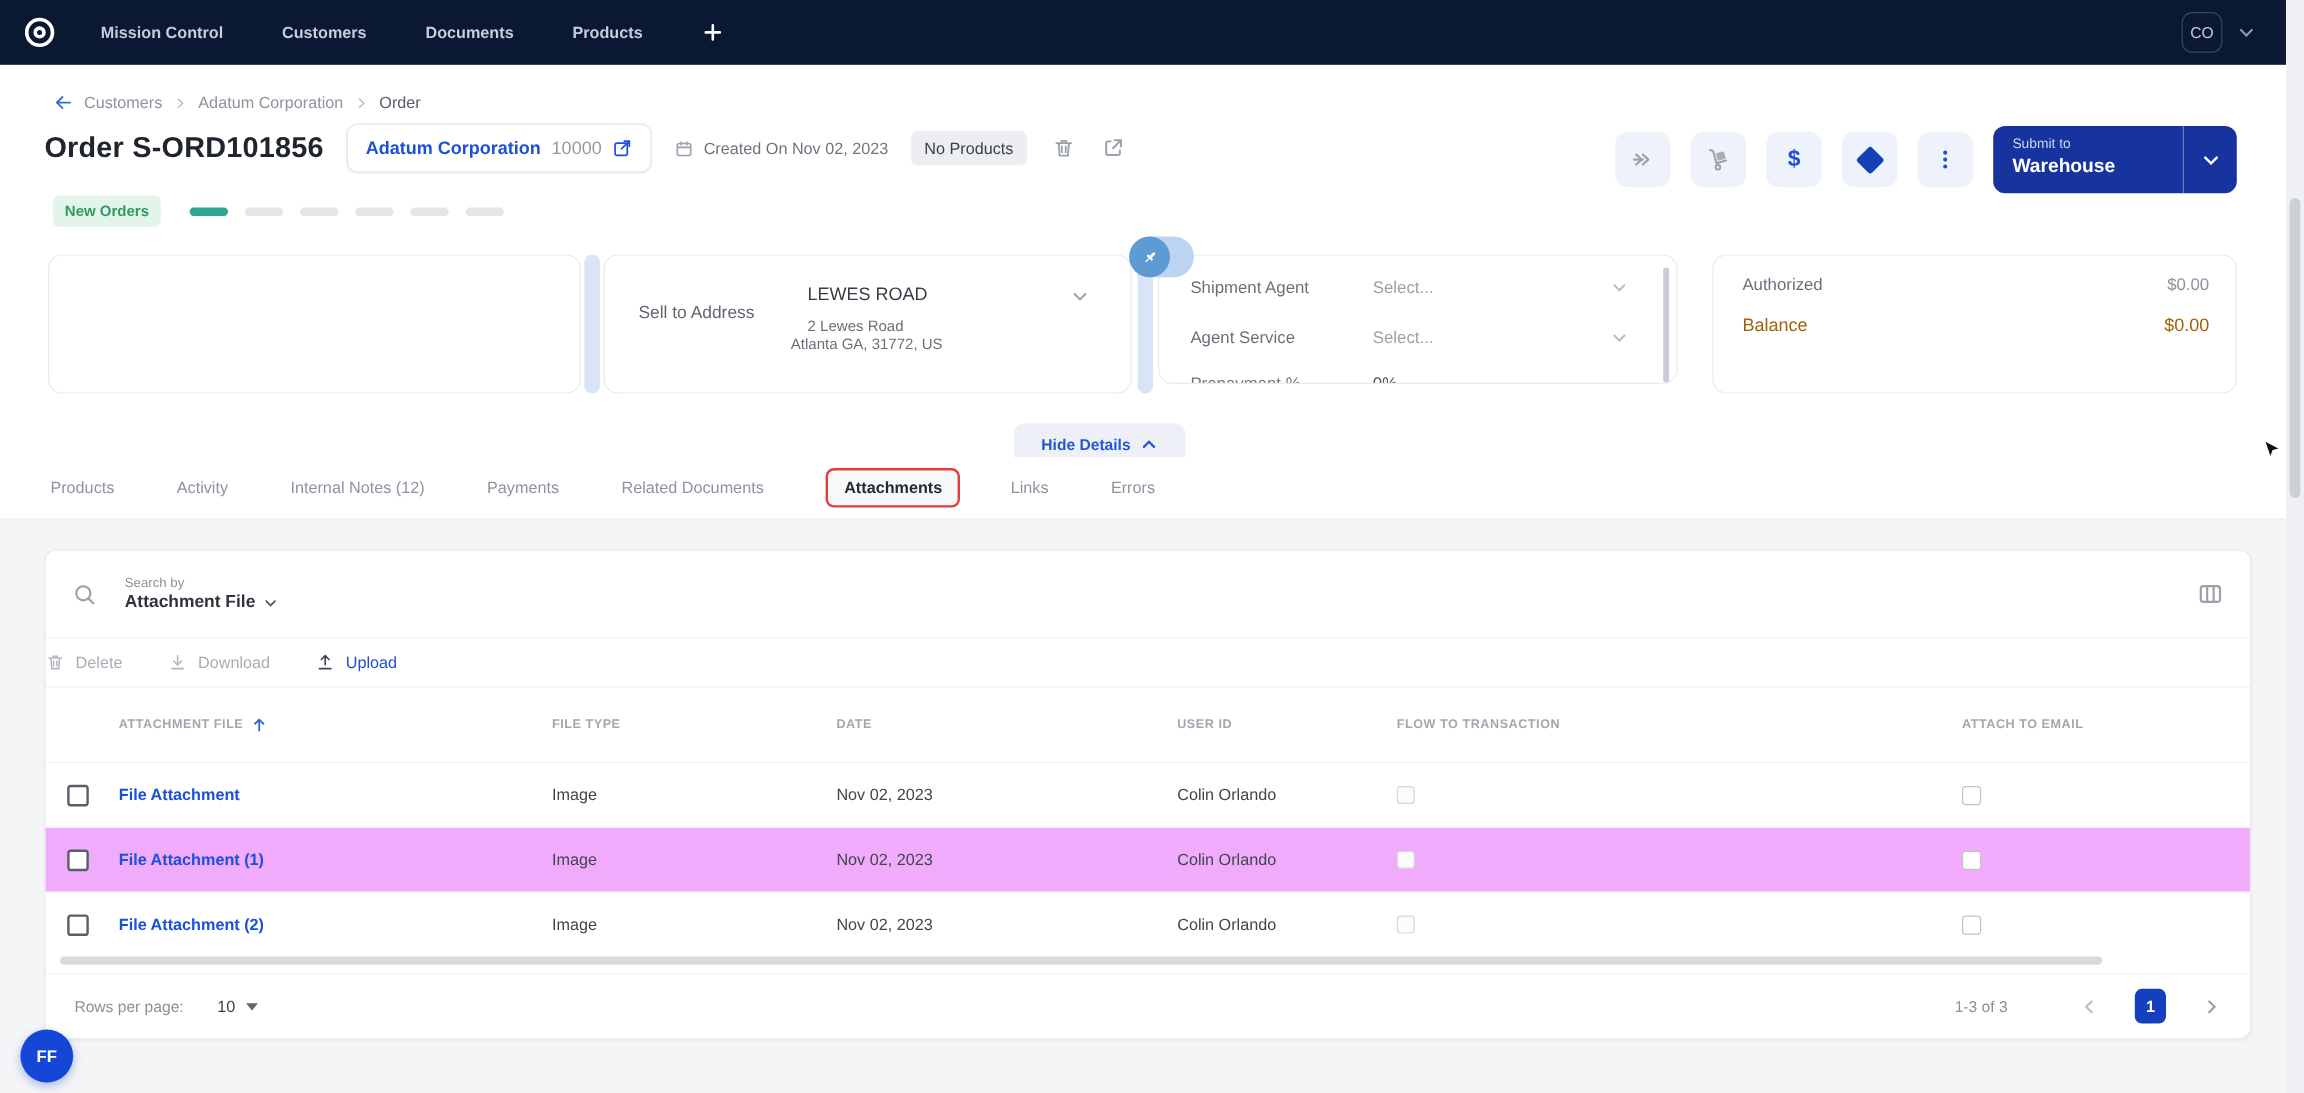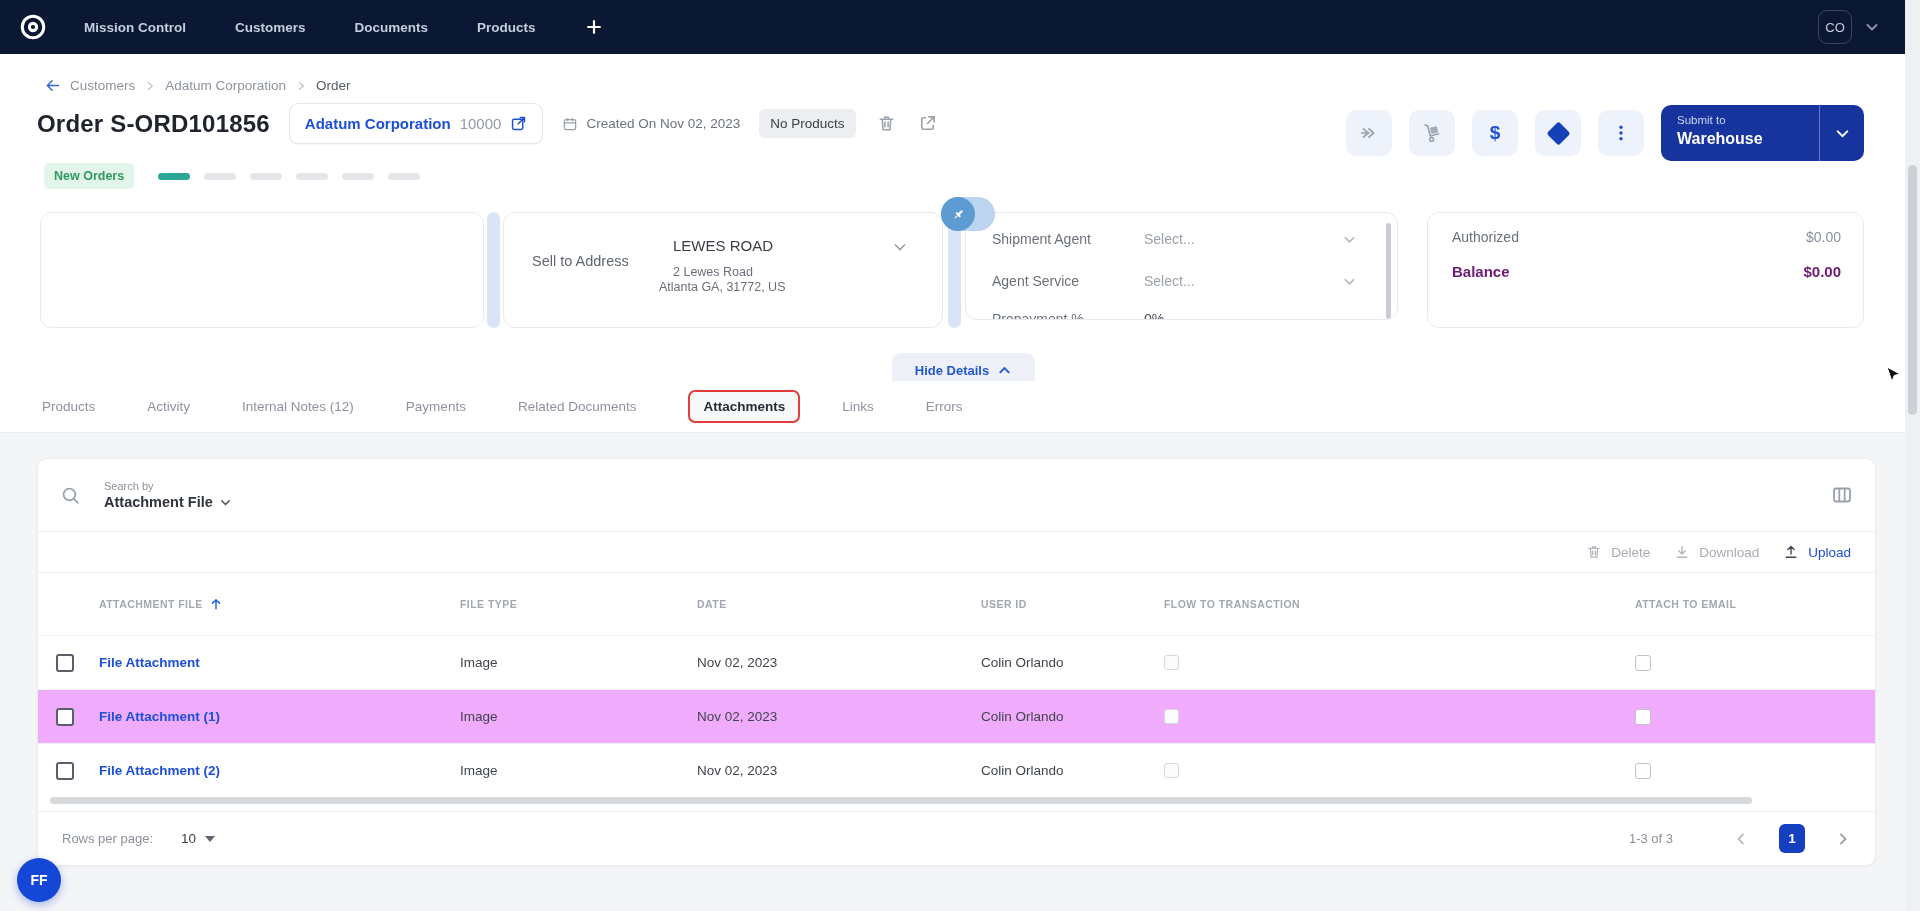--- a/index.html
+++ b/index.html
@@ -77,23 +77,23 @@
   .card-agents{left:965px;top:212px;width:433px;height:108px;overflow:hidden}
   .field-row{position:absolute;left:26px;right:40px;display:flex;align-items:center}
   .field-label{width:152px;font-size:14px;color:#6a707a}
   .field-value{font-size:14px;color:#9ba1ab}
   .field-value.set{color:#4a4f57}
   .field-chev{margin-left:auto;color:#b4b9c0;display:flex}
   .agents-scroll{position:absolute;right:6px;top:10px;width:5px;height:96px;border-radius:3px;background:#c9cdd3}
   .card-balance{left:1427px;top:212px;width:437px;height:116px}
   .total-row{position:absolute;left:24px;right:22px;display:flex;align-items:center;justify-content:space-between}
   .total-label{font-size:14px;color:#6a707a}.total-value{font-size:14px;color:#8d939f}
-  .total-row.bold .total-label,.total-row.bold .total-value{font-weight:700;color:#701a75;font-size:15px}
-
-  .hide-details{position:absolute;left:892px;top:353px;width:143px;height:35px;background:#edf0f7;border-radius:9px;display:flex;align-items:center;justify-content:center;gap:8px;cursor:pointer}
+  .total-row.bold .total-label,.total-row.bold .total-value{font-weight:400;color:#a16207;font-size:15px}
+
+  .hide-details{position:absolute;left:845px;top:353px;width:143px;height:35px;background:#edf0f7;border-radius:9px;display:flex;align-items:center;justify-content:center;gap:8px;cursor:pointer}
   .hide-details span{color:#2357d0;font-size:13px;font-weight:700}
   .hide-details svg{color:#2357d0}
 
   
   .tabs-row{position:absolute;left:0;right:0;top:381px;height:52px;background:#fff;border-bottom:1px solid #e8eaee;display:flex;align-items:center;padding-left:42px;z-index:2}
   .tab{font-size:13.5px;color:#8d939f;margin-right:52px;cursor:pointer;white-space:nowrap}
   .tab.active{color:#262b33;font-weight:700;border:2.5px solid var(--tab-highlight-red);border-radius:7px;padding:7px 13px;background:#f7f8f9;margin-right:42px}
   .open-inventory{position:absolute;right:46px;top:386px;height:36px;background:#edf1f9;border-radius:9px;display:flex;align-items:center;gap:11px;padding:0 17px;cursor:pointer}
   .open-inventory span{color:#2357d0;font-size:13.5px;font-weight:700}
 
@@ -106,21 +106,21 @@
   .search-icon{color:#9aa1ab;display:flex}
   .search-by{margin-left:23px;min-width:110px}
   .search-by-label{font-size:11px;color:#8b919b}
   .search-by-field{display:flex;align-items:center;gap:6px;margin-top:2px;cursor:pointer}
   .search-by-field b{font-size:14.5px;color:#2f343c;font-weight:700}
   .search-by-field svg{color:#555b64}
   .search-input{border:none;outline:none;font-size:15px;color:#3a3f46;margin-left:55px;width:900px;font-family:"Liberation Sans",sans-serif;background:transparent}
   .search-input::placeholder{color:#a6abb4}
   .columns-btn{margin-left:auto;color:#9aa1ab;display:flex;cursor:pointer}
   .card-divider{border-top:1px solid #eef0f2}
-  .actions-row{height:40px;display:flex;align-items:center;justify-content:flex-end;gap:24px;padding-right:24px}
+  .actions-row{height:40px;display:flex;align-items:center;gap:38px;padding-right:24px}
   .action{display:flex;align-items:center;gap:9px;font-size:13.5px;cursor:pointer}
   .action.disabled{color:#a7acb4}
   .action.disabled svg{color:#b3b8bf}
   .action.primary{color:var(--accent-blue);font-weight:400}
   .action.primary svg{color:#3c4450}
 
   .grid{display:grid;grid-template-columns:43px 361px 237px 284px 183px 471px 1fr;align-items:center;padding-left:18px}
   .thead{height:62px;color:#a2a7b0;font-size:10.5px;font-weight:700;letter-spacing:.45px}
   .th{display:flex;align-items:center;gap:6px}
   .sort-arrow{color:#2d66d9;display:flex}

